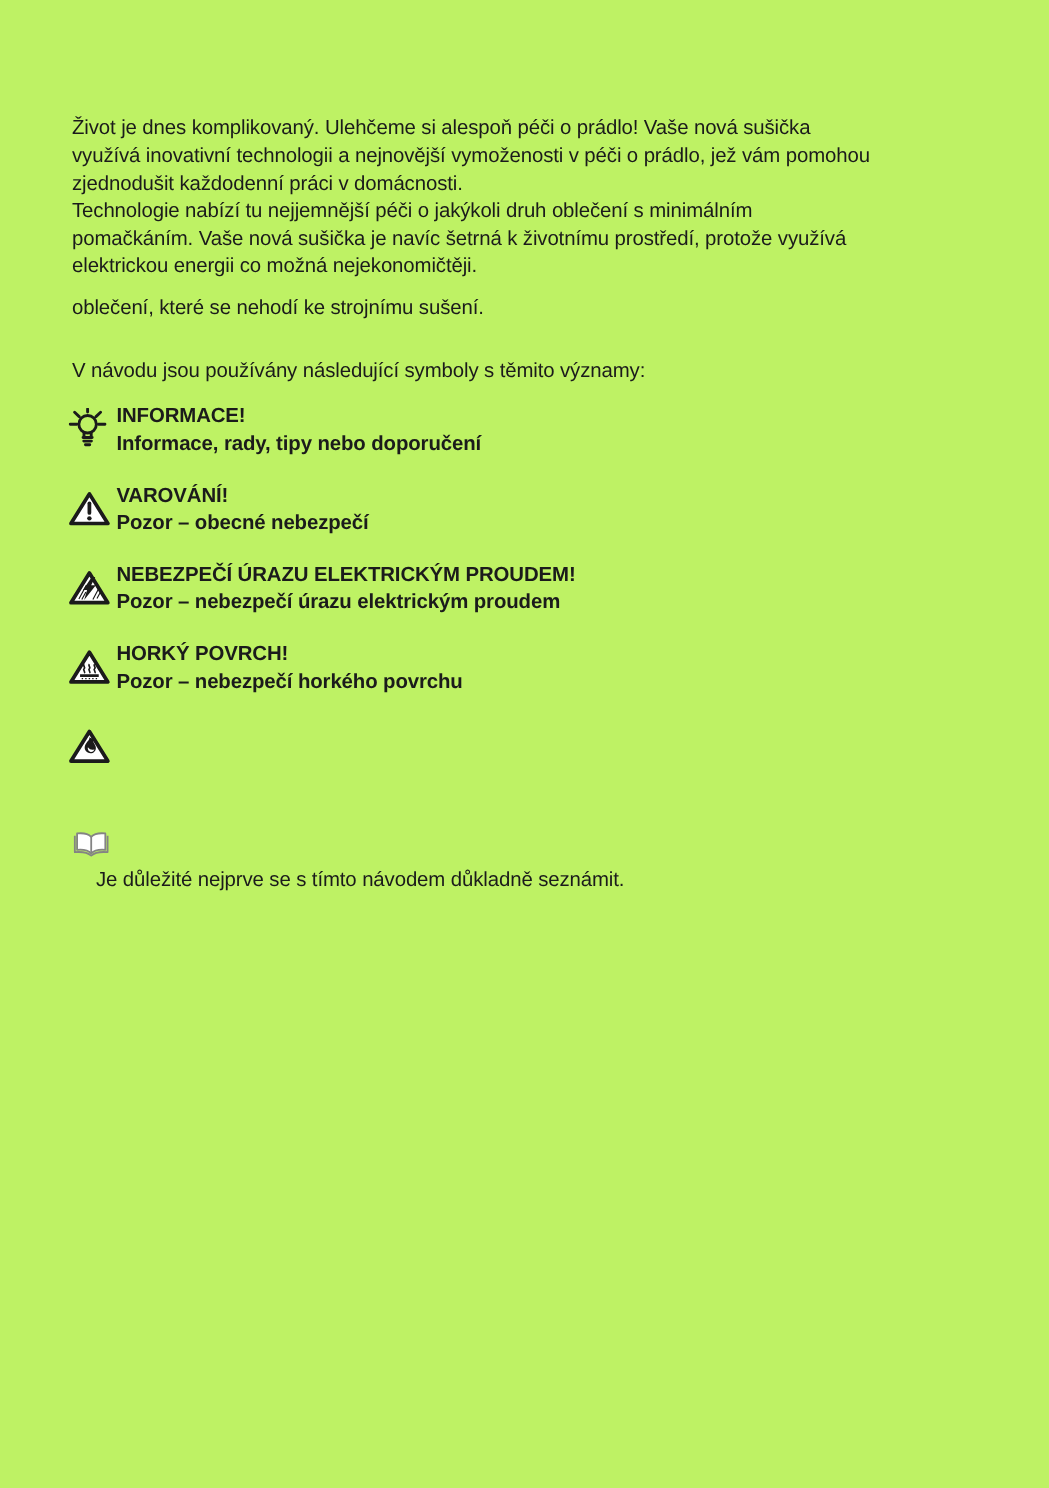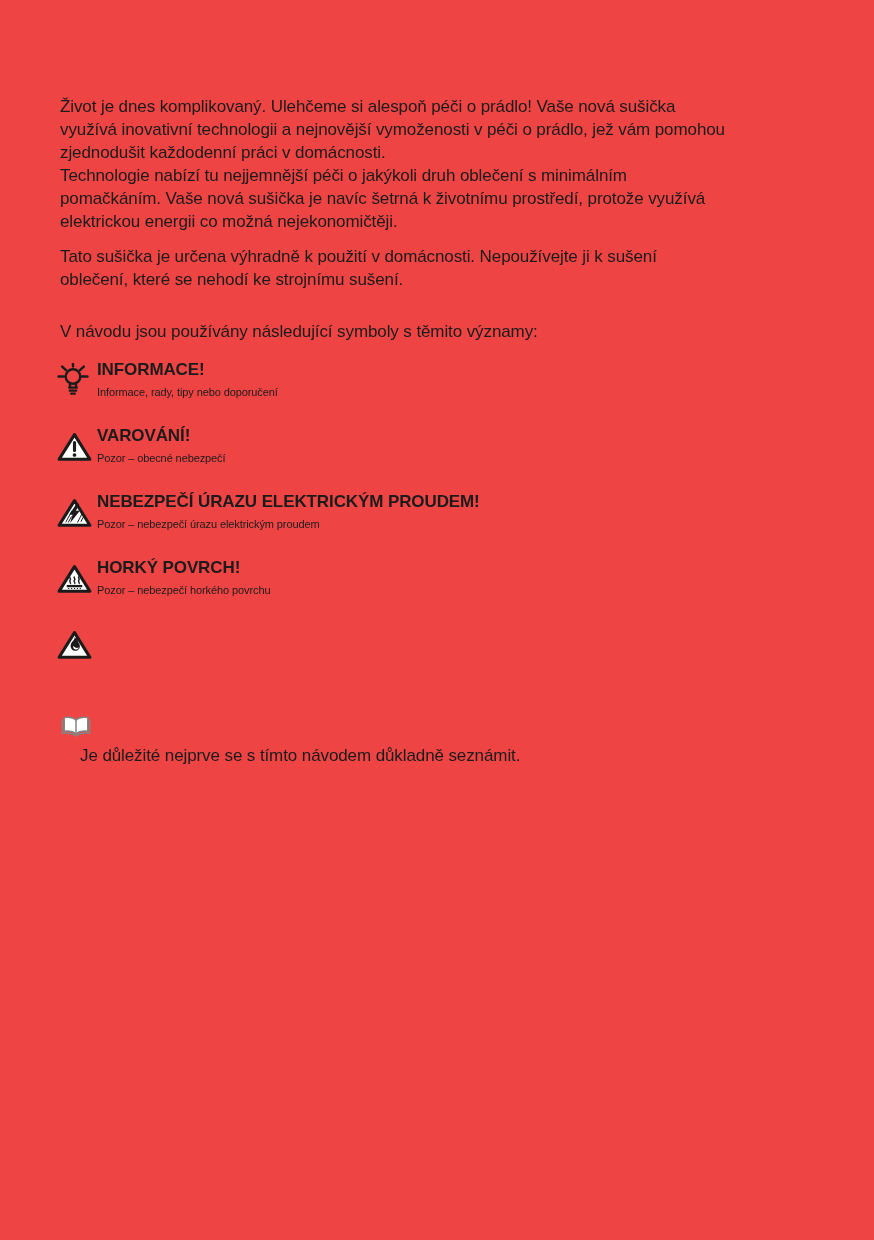--- a/index.html
+++ b/index.html
@@ -1,60 +1,59 @@
 <!DOCTYPE html>
 <html><head>
 <meta charset="utf-8">
 <style>
   * { box-sizing: border-box; }
   html, body { margin: 0; padding: 0; background: #ffffff; }
   .page {
     width: 874px; height: 1240px;
-    background: #ef4444;
+    background: #bef264;
     color: #1b1b1b;
     font-family: "Liberation Sans", "DejaVu Sans", sans-serif;
     padding: 95px 48px 0 60px;
     position: relative;
     overflow: hidden;
   }
   .line {
     white-space: nowrap;
     font-size: 17px;
     line-height: 23px;
     letter-spacing: -0.1px;
   }
   .para { margin: 0; }
   .mt-12 { margin-top: 12px; }
   .mt-29 { margin-top: 29px; }
   .symbols { margin-top: 15px; margin-left: -3px; }
   .symbol-item { display: flex; align-items: center; margin-bottom: 20px; min-height: 46px; }
   .symbol-icon { width: 40px; flex: 0 0 40px; }
   .symbol-icon svg { display: block; }
   .symbol-title { font-weight: bold; font-size: 17px; line-height: 23px; white-space: nowrap; letter-spacing: -0.1px; }
-  .symbol-desc { font-size: 11px; line-height: 23px; white-space: nowrap; letter-spacing: -0.1px; }
+  .symbol-desc { font-size: 17px; line-height: 23px; white-space: nowrap; letter-spacing: -0.1px; font-weight: bold; }
   .book-note { margin-top: 44px; }
   .book-note svg { display: block; }
   .book-text { margin-top: 4px; margin-left: 20px; }
 </style>
 </head>
 <body>
 
 <div class="page">
 
   <div class="para">
     <div class="line">Život je dnes komplikovaný. Ulehčeme si alespoň péči o prádlo! Vaše nová sušička</div>
     <div class="line">využívá inovativní technologii a nejnovější vymoženosti v péči o prádlo, jež vám pomohou</div>
     <div class="line">zjednodušit každodenní práci v domácnosti.</div>
     <div class="line">Technologie nabízí tu nejjemnější péči o jakýkoli druh oblečení s minimálním</div>
     <div class="line">pomačkáním. Vaše nová sušička je navíc šetrná k životnímu prostředí, protože využívá</div>
     <div class="line">elektrickou energii co možná nejekonomičtěji.</div>
   </div>
 
   <div class="para mt-12">
-    <div class="line">Tato sušička je určena výhradně k použití v domácnosti. Nepoužívejte ji k sušení</div>
     <div class="line">oblečení, které se nehodí ke strojnímu sušení.</div>
   </div>
 
   <div class="line mt-29">V návodu jsou používány následující symboly s těmito významy:</div>
 
   <div class="symbols">
 
     <div class="symbol-item">
       <span class="symbol-icon">
         <svg width="32" height="36" viewBox="0 0 32 36" fill="none" stroke="#1b1b1b" stroke-width="2.4" stroke-linecap="round">

